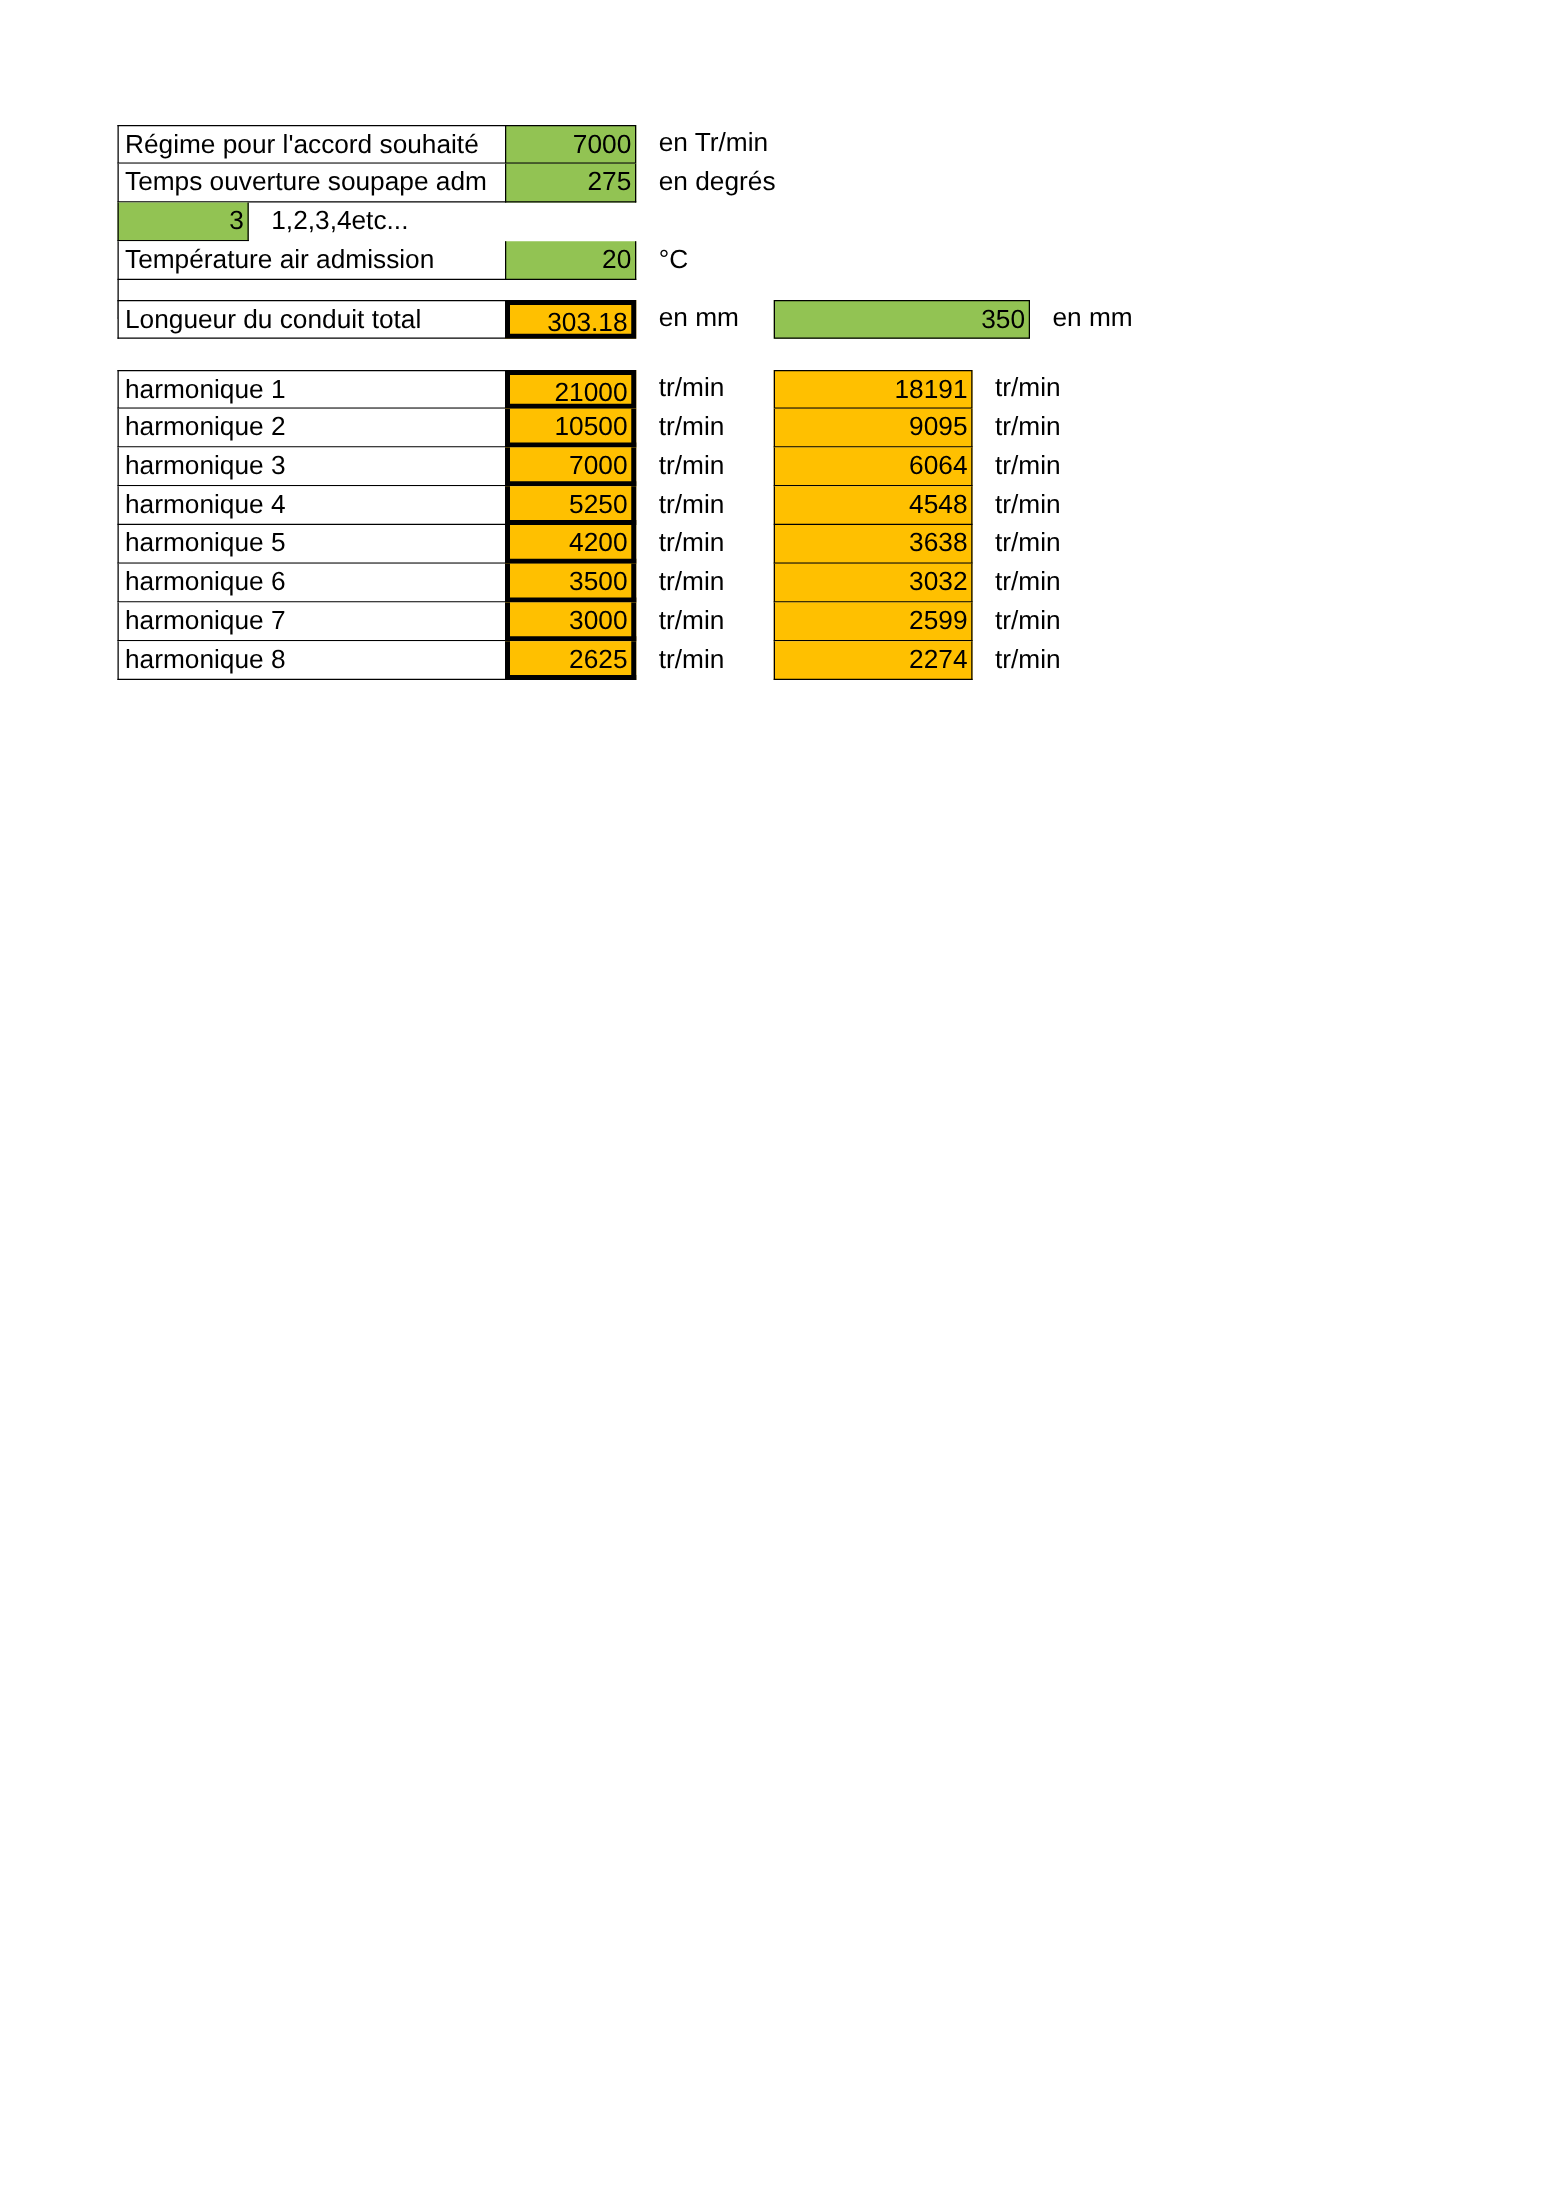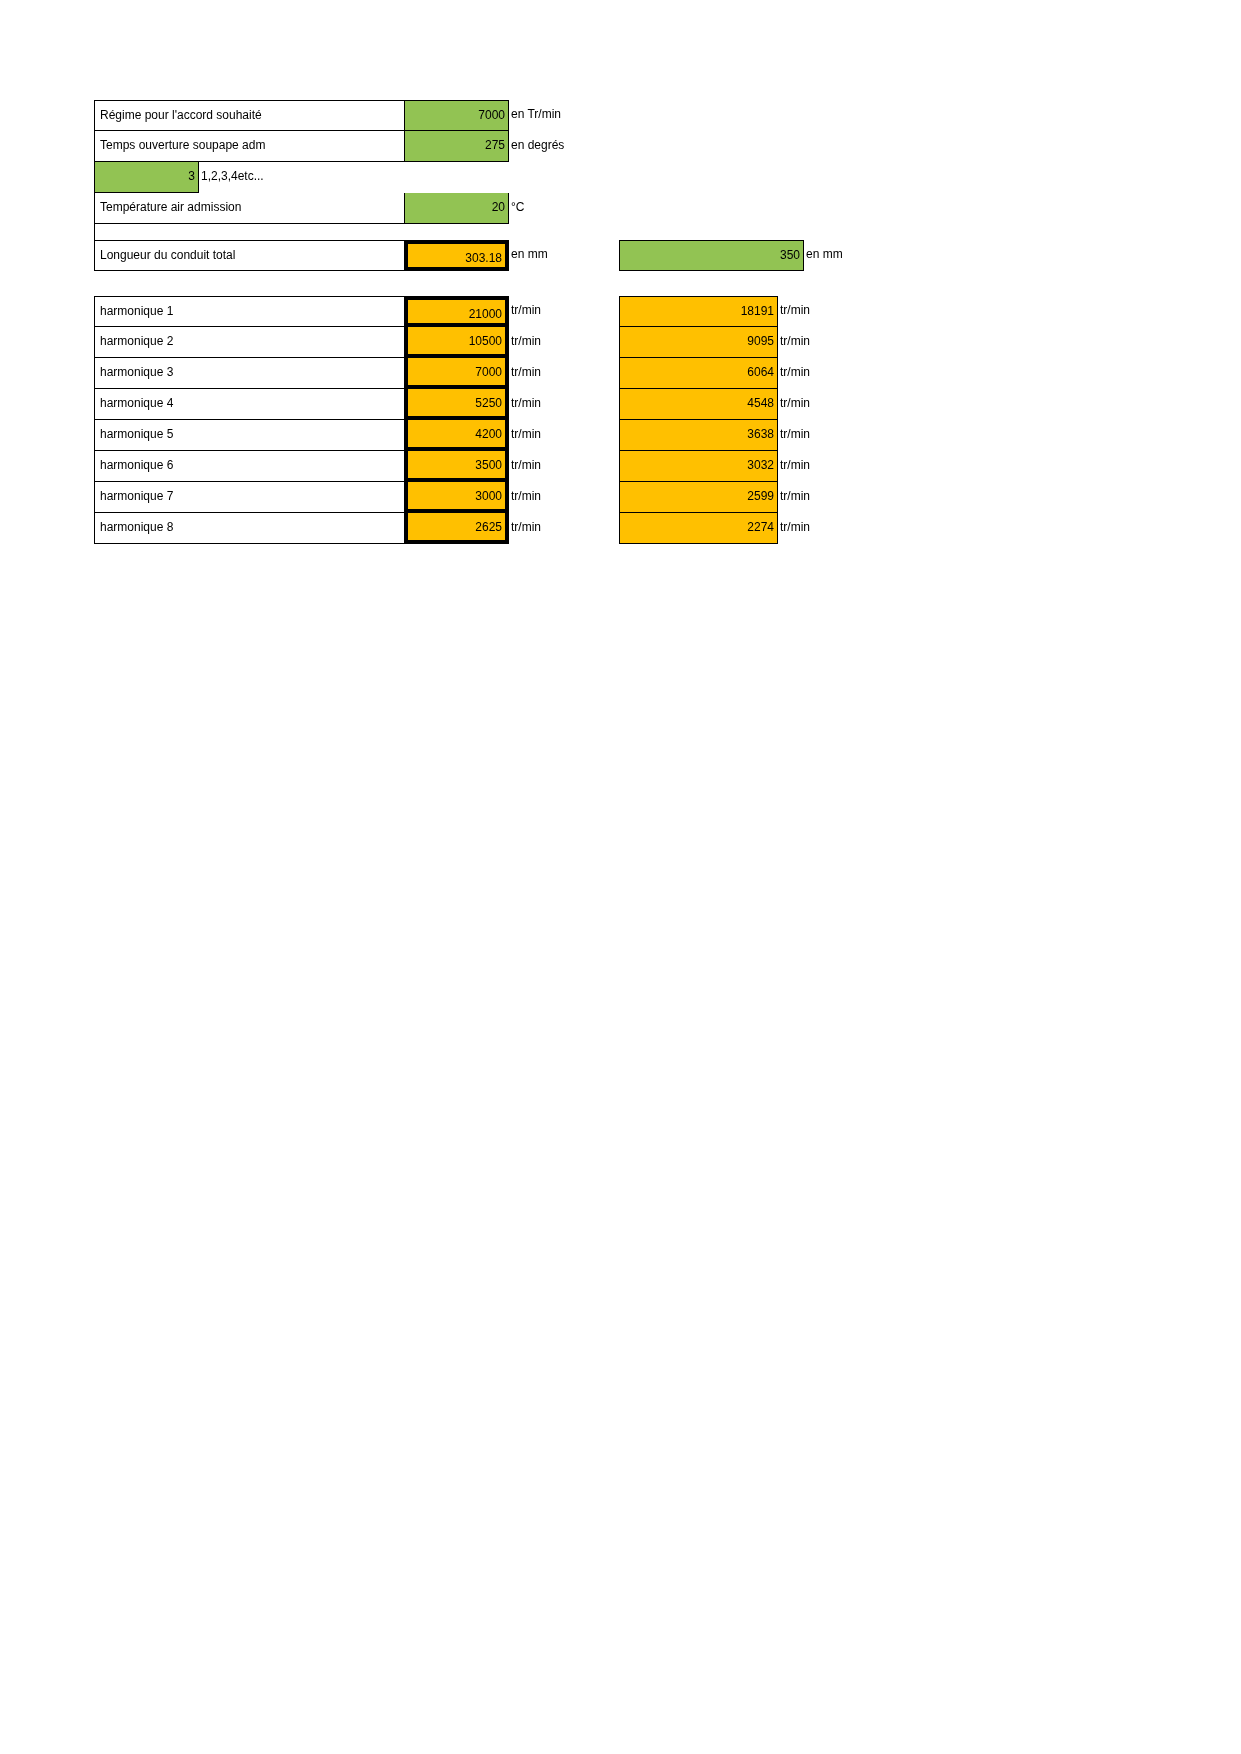--- a/index.html
+++ b/index.html
@@ -32,21 +32,21 @@
   }
 
   .row {
     display: flex;
     align-items: stretch;
     height: 31px;
   }
 
   .cell {
     box-sizing: border-box;
-    font-size: 12px;
+    font-size: 21px;
     line-height: 29px;
     white-space: nowrap;
     overflow: visible;
   }
 
   
   .c-label {
     width: 310px;
     border: 1px solid #000000;
     border-right: none;
@@ -70,21 +70,21 @@
     border: 4px solid #000000;
     background: #ffc000;
     padding-right: 3px;
     text-align: right;
   }
 
   
   .c-unit {
     border: none;
     background: transparent;
-    padding-left: 2px;
+    padding-left: 18px;
     text-align: left;
     min-width: 110px;
   }
 
   
   .c-empty-label {
     width: 310px;
     border: 1px solid #000000;
     border-right: none;
     border-top: none;
@@ -107,21 +107,21 @@
 
   .manual-title {
     position: absolute;
     font-size: 17.5px;
     line-height: 22px;
     white-space: nowrap;
     color: #000000;
   }
 
   .mc-green {
-    width: 185px;
+    width: 205px;
     border: 1px solid #000000;
     background: #92c353;
     padding-right: 3px;
     text-align: right;
   }
   .mc-orange {
     width: 159px;
     border: 1px solid #000000;
     background: #ffc000;
     padding-right: 3px;

